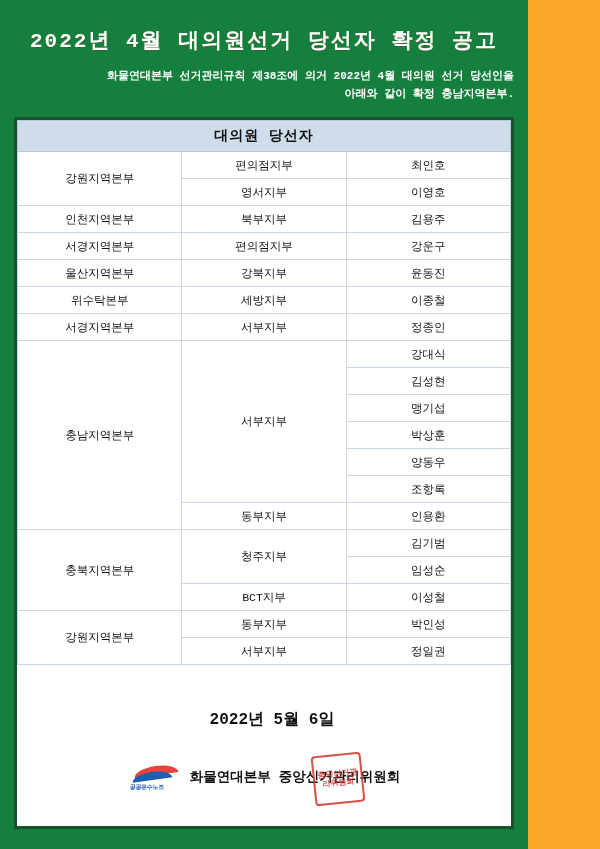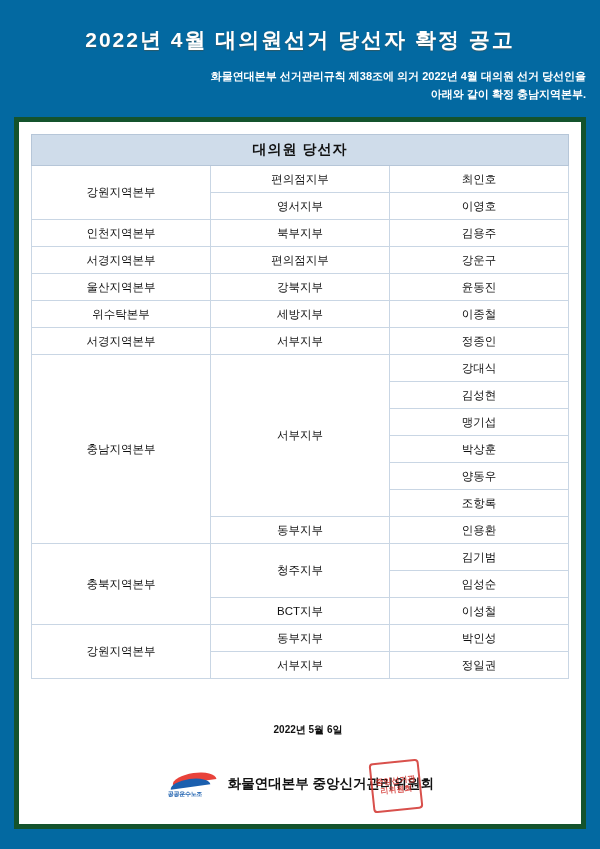--- a/index.html
+++ b/index.html
@@ -8,48 +8,49 @@
   }
   body {
     width: 600px;
     height: 849px;
     background: #f9a825;
     font-family: "Liberation Sans", sans-serif;
     overflow: hidden;
   }
   .page {
     position: relative;
-    width: 600px;
+    width: 528px;
     height: 849px;
-    background: #0369a1;
+    background: #15803d;
     box-sizing: border-box;
     padding: 18px 14px;
+    font-family: Liberation Mono, monospace;
   }
   .title {
     text-align: center;
     font-size: 21px;
     font-weight: bold;
     color: #ffffff;
     letter-spacing: 2px;
     margin: 8px 0 14px 0;
     text-shadow: 0 1px 1px rgba(120,60,0,0.35);
   }
   .subtitle {
     text-align: right;
     font-size: 11px;
     font-weight: bold;
     color: #ffffff;
     line-height: 1.6;
     margin: 8px 0 14px 0;
   }
   .sheet {
     background: #ffffff;
-    border: 5px solid #14532d;
+    border: 3px solid #14532d;
     box-sizing: border-box;
-    padding: 12px;
+    padding: 0;
     height: 712px;
     position: relative;
   }
   table.result {
     width: 100%;
     border-collapse: collapse;
     table-layout: fixed;
   }
   table.result td, table.result th {
     border: 1px solid #c9d6e4;
@@ -68,21 +69,21 @@
     height: 30px;
     border: 1px solid #b6c6d8;
     letter-spacing: 1px;
   }
   td.col-branch { width: 33%; }
   td.col-sub { width: 34%; }
   td.col-name { width: 33%; }
   .thick-top { border-top: 1px solid #8fa6bd !important; }
   .footer-date {
     text-align: center;
-    font-size: 10px;
+    font-size: 16px;
     font-weight: bold;
     color: #111111;
     margin-top: 44px;
     margin-left: 16px;
   }
   .signature {
     display: flex;
     align-items: center;
     justify-content: center;
     margin-top: 32px;

